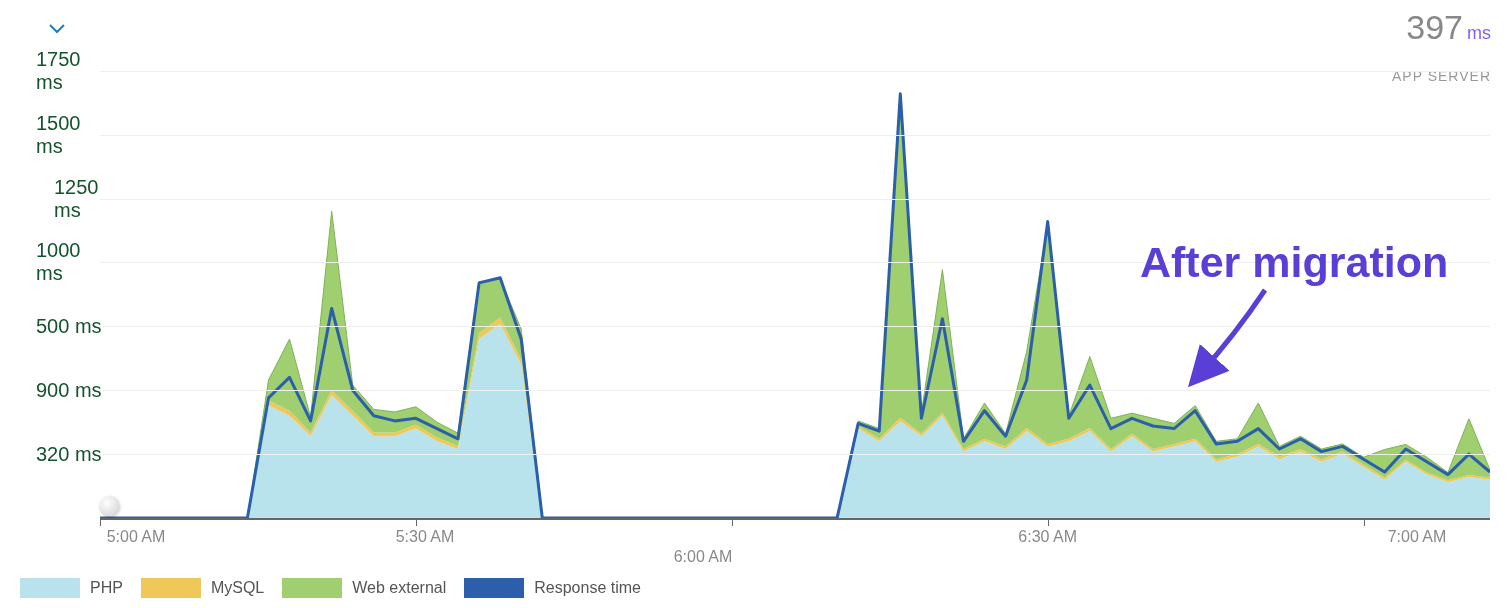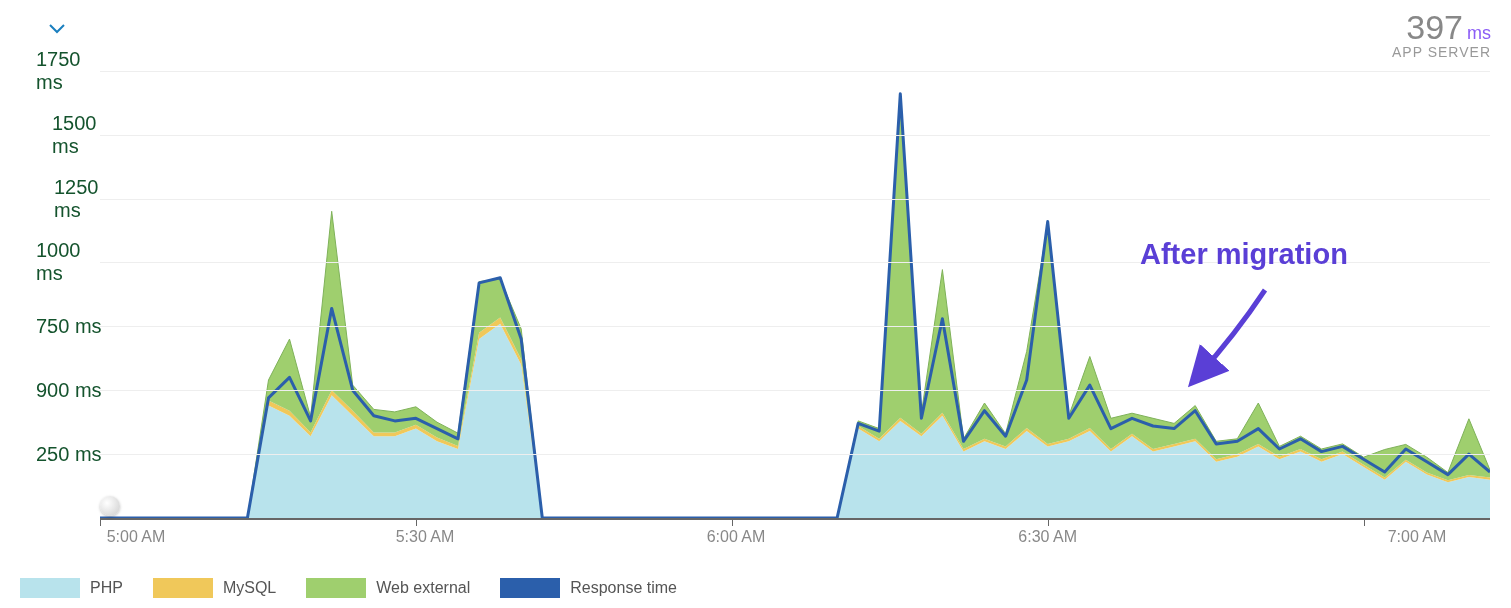--- a/index.html
+++ b/index.html
@@ -42,20 +42,21 @@
   }
   .big-unit {
     font-size: 18px;
     color: #8b5cf6;
     margin-left: 4px;
   }
   .metric-label {
     font-size: 14px;
     color: #999;
     letter-spacing: 1px;
+    margin-top: 24px;
   }
   .chart-area {
     position: absolute;
     top: 58px;
     left: 20px;
     width: 1470px;
     height: 475px;
   }
   .plot {
     position: absolute;
@@ -102,40 +103,40 @@
     width: 1px;
     height: 8px;
     background: #666;
     top: 460px;
   }
   .legend {
     position: absolute;
     bottom: 10px;
     left: 20px;
     display: flex;
-    gap: 12px;
+    gap: 0;
   }
   .legend-item {
     display: flex;
     align-items: center;
     margin-right: 18px;
     cursor: pointer;
   }
   .legend-swatch {
     width: 60px;
     height: 20px;
     margin-right: 10px;
   }
   .legend-label {
     font-size: 16px;
     color: #555;
   }
   .annotation {
     position: absolute;
-    font-size: 29px;
+    font-size: 43px;
     font-weight: 700;
     color: #5a3fd6;
   }
   .arrow-svg {
     position: absolute;
   }
   .scrubber {
     position: absolute;
     left: 100px;
     bottom: 92px;
@@ -173,36 +174,36 @@
         <path d="M0.0,460.0 L21.1,460.0 L42.1,460.0 L63.2,460.0 L84.2,460.0 L105.3,460.0 L126.4,460.0 L147.4,460.0 L168.5,322.0 L189.5,281.1 L210.6,359.1 L231.7,153.3 L252.7,327.1 L273.8,351.4 L294.8,353.9 L315.9,348.8 L337.0,364.2 L358.0,375.2 L379.1,223.6 L400.2,221.1 L421.2,270.9 L442.3,460.0 L463.3,460.0 L484.4,460.0 L505.5,460.0 L526.5,460.0 L547.6,460.0 L568.6,460.0 L589.7,460.0 L610.8,460.0 L631.8,460.0 L652.9,460.0 L673.9,460.0 L695.0,460.0 L716.1,460.0 L737.1,460.0 L758.2,362.9 L779.2,370.6 L800.3,40.4 L821.4,355.2 L842.4,211.6 L863.5,380.8 L884.5,345.0 L905.6,375.7 L926.7,293.4 L947.7,166.1 L968.8,357.8 L989.8,298.5 L1010.9,360.3 L1032.0,355.2 L1053.0,360.3 L1074.1,365.4 L1095.2,347.6 L1116.2,383.3 L1137.3,380.8 L1158.3,345.0 L1179.4,388.4 L1200.5,378.2 L1221.5,391.0 L1242.6,385.9 L1263.6,399.2 L1284.7,391.5 L1305.8,386.4 L1326.8,399.2 L1347.9,414.5 L1368.9,360.8 L1390.0,412.0 L1390.0,419.6 L1368.9,417.1 L1347.9,422.2 L1326.8,414.5 L1305.8,401.7 L1284.7,419.6 L1263.6,406.8 L1242.6,393.6 L1221.5,401.2 L1200.5,391.0 L1179.4,398.7 L1158.3,385.9 L1137.3,396.1 L1116.2,401.2 L1095.2,380.8 L1074.1,385.9 L1053.0,391.0 L1032.0,375.7 L1010.9,391.0 L989.8,370.0 L968.8,380.8 L947.7,385.9 L926.7,370.0 L905.6,388.4 L884.5,380.8 L863.5,391.0 L842.4,354.7 L821.4,375.7 L800.3,359.8 L779.2,380.8 L758.2,368.0 L737.1,460.0 L716.1,460.0 L695.0,460.0 L673.9,460.0 L652.9,460.0 L631.8,460.0 L610.8,460.0 L589.7,460.0 L568.6,460.0 L547.6,460.0 L526.5,460.0 L505.5,460.0 L484.4,460.0 L463.3,460.0 L442.3,460.0 L421.2,301.6 L400.2,259.4 L379.1,274.7 L358.0,387.9 L337.0,379.5 L315.9,366.7 L294.8,374.4 L273.8,374.4 L252.7,352.7 L231.7,332.2 L210.6,374.4 L189.5,352.7 L168.5,342.4 L147.4,460.0 L126.4,460.0 L105.3,460.0 L84.2,460.0 L63.2,460.0 L42.1,460.0 L21.1,460.0 L0.0,460.0 Z" fill="#9fcf6e" stroke="none"></path>
         <path d="M0.0,460.0 L21.1,460.0 L42.1,460.0 L63.2,460.0 L84.2,460.0 L105.3,460.0 L126.4,460.0 L147.4,460.0 L168.5,322.0 L189.5,281.1 L210.6,359.1 L231.7,153.3 L252.7,327.1 L273.8,351.4 L294.8,353.9 L315.9,348.8 L337.0,364.2 L358.0,375.2 L379.1,223.6 L400.2,221.1 L421.2,270.9 L442.3,460.0 L463.3,460.0 L484.4,460.0 L505.5,460.0 L526.5,460.0 L547.6,460.0 L568.6,460.0 L589.7,460.0 L610.8,460.0 L631.8,460.0 L652.9,460.0 L673.9,460.0 L695.0,460.0 L716.1,460.0 L737.1,460.0 L758.2,362.9 L779.2,370.6 L800.3,40.4 L821.4,355.2 L842.4,211.6 L863.5,380.8 L884.5,345.0 L905.6,375.7 L926.7,293.4 L947.7,166.1 L968.8,357.8 L989.8,298.5 L1010.9,360.3 L1032.0,355.2 L1053.0,360.3 L1074.1,365.4 L1095.2,347.6 L1116.2,383.3 L1137.3,380.8 L1158.3,345.0 L1179.4,388.4 L1200.5,378.2 L1221.5,391.0 L1242.6,385.9 L1263.6,399.2 L1284.7,391.5 L1305.8,386.4 L1326.8,399.2 L1347.9,414.5 L1368.9,360.8 L1390.0,412.0" fill="none" stroke="#7fb25a" stroke-width="1"></path>
         <path d="M0.0,460.0 L21.1,460.0 L42.1,460.0 L63.2,460.0 L84.2,460.0 L105.3,460.0 L126.4,460.0 L147.4,460.0 L168.5,339.9 L189.5,319.4 L210.6,362.9 L231.7,250.4 L252.7,332.2 L273.8,357.8 L294.8,362.9 L315.9,360.3 L337.0,370.6 L358.0,380.8 L379.1,224.9 L400.2,219.8 L421.2,281.1 L442.3,460.0 L463.3,460.0 L484.4,460.0 L505.5,460.0 L526.5,460.0 L547.6,460.0 L568.6,460.0 L589.7,460.0 L610.8,460.0 L631.8,460.0 L652.9,460.0 L673.9,460.0 L695.0,460.0 L716.1,460.0 L737.1,460.0 L758.2,365.4 L779.2,373.1 L800.3,35.8 L821.4,360.3 L842.4,260.7 L863.5,383.3 L884.5,352.7 L905.6,378.2 L926.7,322.0 L947.7,163.6 L968.8,360.3 L989.8,327.1 L1010.9,370.6 L1032.0,360.3 L1053.0,368.0 L1074.1,370.6 L1095.2,352.7 L1116.2,385.9 L1137.3,383.3 L1158.3,370.6 L1179.4,391.0 L1200.5,380.8 L1221.5,393.6 L1242.6,388.4 L1263.6,401.2 L1284.7,414.0 L1305.8,391.0 L1326.8,403.8 L1347.9,416.6 L1368.9,396.1 L1390.0,414.0" fill="none" stroke="#2b5fab" stroke-width="3" stroke-linejoin="round"></path>
       </svg>
   </div>
   <div class="baseline" style="top:460px"></div>
   <div id="xticks"></div>
   <div class="x-labels" id="xlabels">
       <div class="x-label" style="left: 0px; margin-left: 36px;">5:00 AM</div>
       <div class="x-label" style="left: 325px;">5:30 AM</div>
-      <div class="x-label" style="left: 636px;">6:00 AM</div>
+      <div class="x-label" style="left: 603px; margin-top: 20px;">6:00 AM</div>
       <div class="x-label" style="left: 947.727px;">6:30 AM</div>
       <div class="x-label" style="left: 1269px; margin-left: 48px;">7:00 AM</div>
     </div>
 <div class="gridline" style="top: 396.111px; left: 80px; width: 1390px;"></div>
-    <div class="y-label" style="top: 396.111px;">250 ms</div>
+    <div class="y-label" style="top: 396.111px;">320 ms</div>
     <div class="gridline" style="top: 332.222px; left: 80px; width: 1390px;"></div>
     <div class="y-label" style="top: 332.222px;">900 ms</div>
     <div class="gridline" style="top: 268.333px; left: 80px; width: 1390px;"></div>
-    <div class="y-label" style="top: 268.333px;">750 ms</div>
+    <div class="y-label" style="top: 268.333px;">500 ms</div>
     <div class="gridline" style="top: 204.444px; left: 80px; width: 1390px;"></div>
     <div class="y-label" style="top: 204.444px;">1000 ms</div>
     <div class="gridline" style="top: 140.556px; left: 80px; width: 1390px;"></div>
     <div class="y-label" style="top: 140.556px; margin-left: 18px;">1250 ms</div>
     <div class="gridline" style="top: 76.6667px; left: 80px; width: 1390px;"></div>
-    <div class="y-label" style="top: 76.6667px; margin-left: 16px;">1500 ms</div>
+    <div class="y-label" style="top: 76.6667px;">1500 ms</div>
     <div class="gridline" style="top: 12.7778px; left: 80px; width: 1390px;"></div>
     <div class="y-label" style="top: 12.7778px;">1750 ms</div>
     <div class="x-tick" style="left: 80px;"></div>
     <div class="x-tick" style="left: 395.909px;"></div>
     <div class="x-tick" style="left: 711.818px;"></div>
     <div class="x-tick" style="left: 1027.73px;"></div>
     <div class="x-tick" style="left: 1343.64px;"></div>
   </div>
 
 <div class="scrubber"></div>

